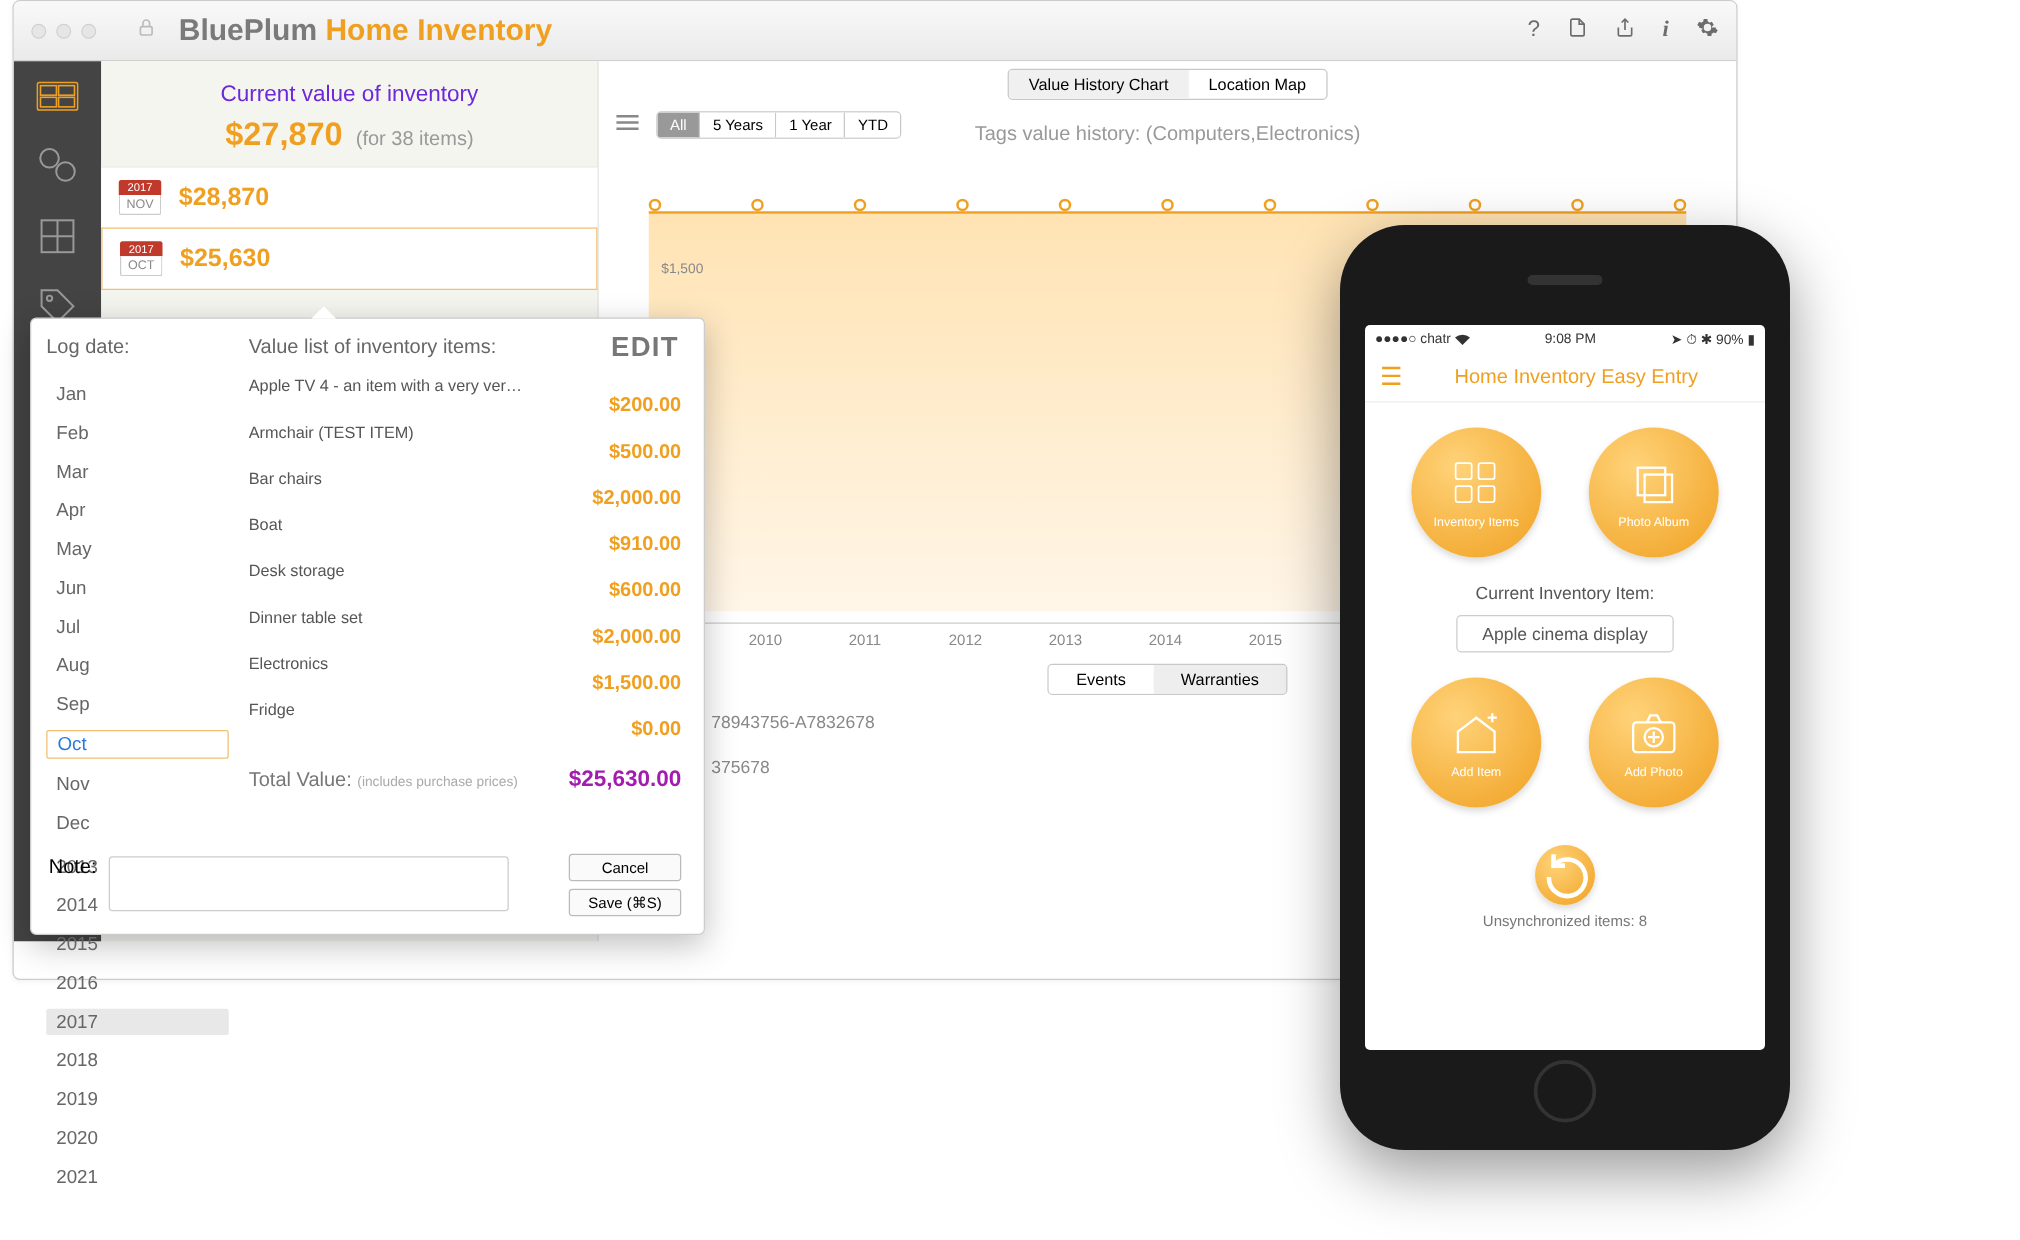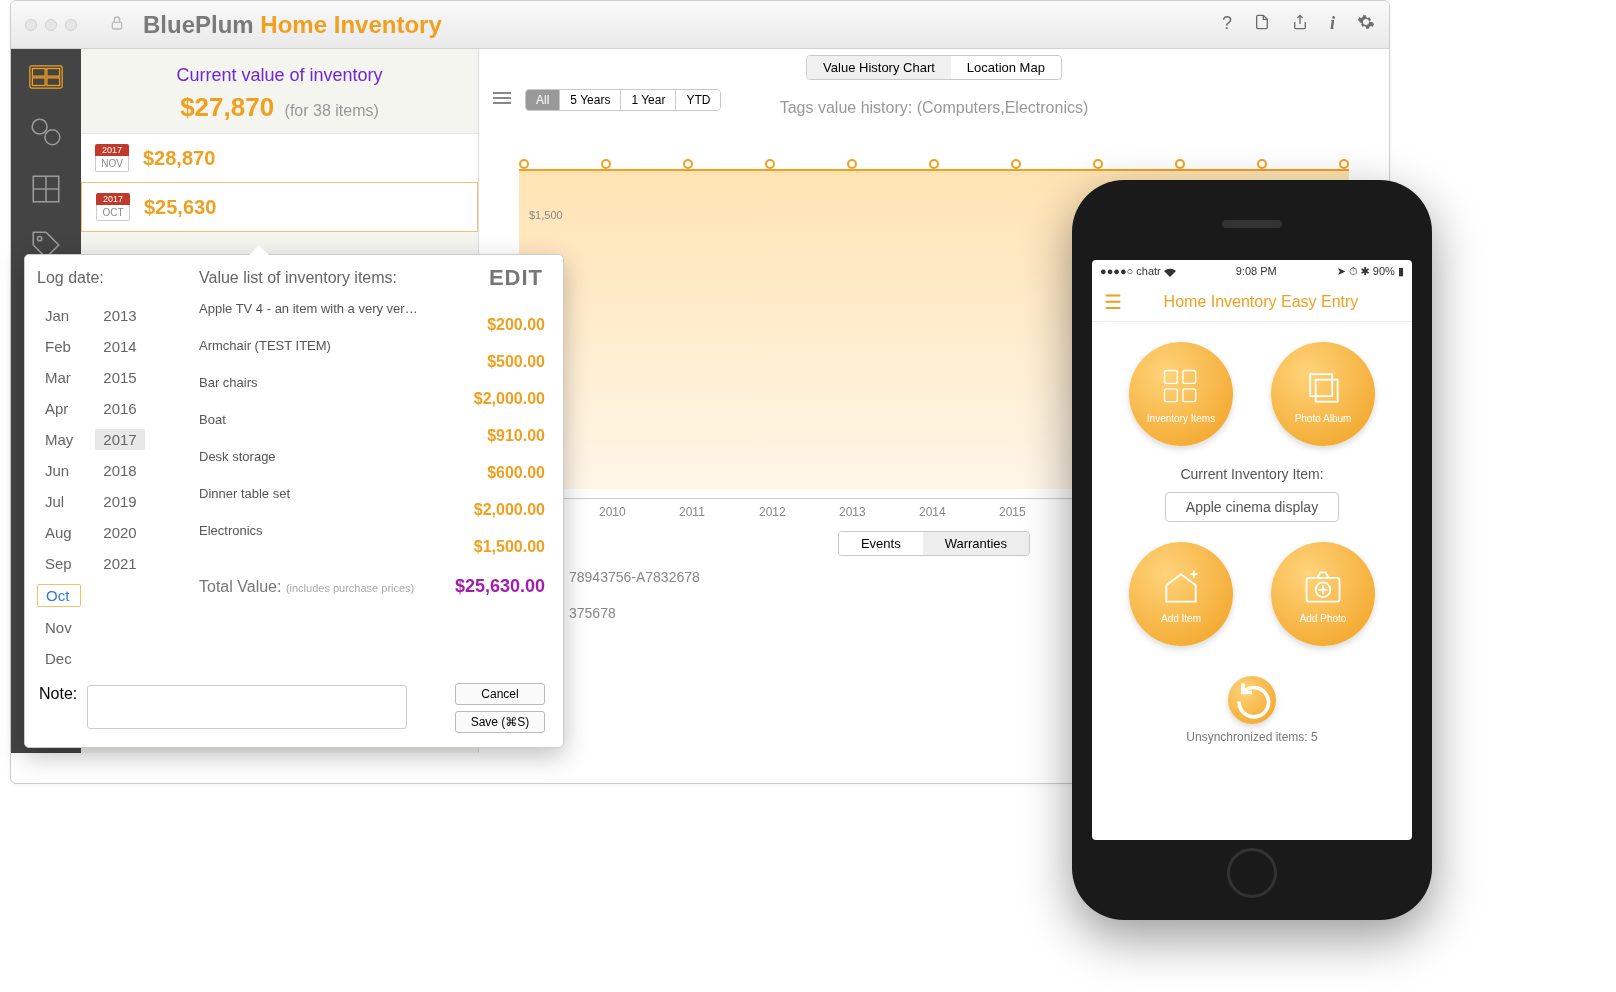--- a/index.html
+++ b/index.html
@@ -62,21 +62,21 @@
   .warranty-list { position: absolute; top: 510px; left: 90px; color: #888; font-size: 14px; line-height: 36px; }
 
   .footer { position:absolute; bottom:0; left:0; right:0; height: 30px; background: #eee; border-top:1px solid #ccc; display:flex; align-items:center; padding-left: 84px; font-size: 13px; color:#555; gap:8px;}
   .footer input { width: 50px; text-align: center; border:1px solid #bbb; border-radius:3px; padding:2px; }
 
   
   .popover { position: absolute; left: 24px; top: 254px; width: 540px; height: 494px; background: #fff; border: 1px solid #ccc; border-radius: 5px; box-shadow: 0 8px 26px rgba(0,0,0,0.25); display:flex; }
   .popover::before { content:""; position:absolute; top:-10px; left: 224px; width:0;height:0;border-left:10px solid transparent;border-right:10px solid transparent;border-bottom:10px solid #fff; }
   .log-col { width: 170px; padding: 14px 12px; font-size: 16px; color: #666; }
   .log-col h4 { font-weight: normal; margin-bottom: 18px; }
-  .months-years { display: flex; gap: 14px; }
+  .months-years { display: flex; gap: 14px; flex-direction: column; }
   .m-list, .y-list { display: flex; flex-direction: column; gap: 10px; font-size: 15px; }
   .m-list div, .y-list div { padding: 2px 8px; cursor:pointer; }
   .m-list .sel { color: #2a7bd6; border:1px solid #f0c070; border-radius:2px;}
   .y-list .sel { background:#e8e8e8; border-radius:2px;}
   .note-row { position:absolute; bottom: 18px; left: 14px; display:flex; align-items:flex-start; gap:10px;}
   .note-row textarea { width: 320px; height: 44px; border:1px solid #ccc; border-radius:3px; resize:none;}
 
   .val-col { flex:1; padding: 14px 18px 14px 4px; position:relative;}
   .val-col h4 { font-weight:normal; color:#666; font-size:16px; display:inline-block;}
   .edit-btn { position:absolute; right:20px; top:10px; font-size:22px; font-weight:600; color:#777; cursor:pointer; letter-spacing:1px;}
@@ -324,20 +324,24 @@
           <span class="price">$600.00</span>
         </div>
         <div class="val-item">
           <span class="name">Dinner table set</span>
           <span class="price">$2,000.00</span>
         </div>
         <div class="val-item">
           <span class="name">Electronics</span>
           <span class="price">$1,500.00</span>
         </div>
+        <div class="val-item">
+          <span class="name">Fridge</span>
+          <span class="price">$0.00</span>
+        </div>
       </div>
     <div class="total-row">
       <span class="l"><span>Total Value:</span> <small>(includes purchase prices)</small></span>
       <span class="v">$25,630.00</span>
     </div>
     <div class="btns">
       <button>Cancel</button>
       <button>Save (⌘S)</button>
     </div>
   </div>
@@ -401,17 +405,17 @@
             </svg>
           <span>Add Photo</span>
         </div>
       </div>
       <div class="circle sync">
         <svg viewBox="0 0 24 24" fill="none" stroke="#fff" stroke-width="2">
             <polyline points="7 4 7 9 12 9"></polyline>
             <path d="M7 9a8 8 0 1 1-2 5"></path>
           </svg>
       </div>
-      <div class="sync-text">Unsynchronized items: 5</div>
+      <div class="sync-text">Unsynchronized items: 8</div>
     </div>
   </div>
   <div class="homebtn"></div>
 </div>
 
 </body></html>

